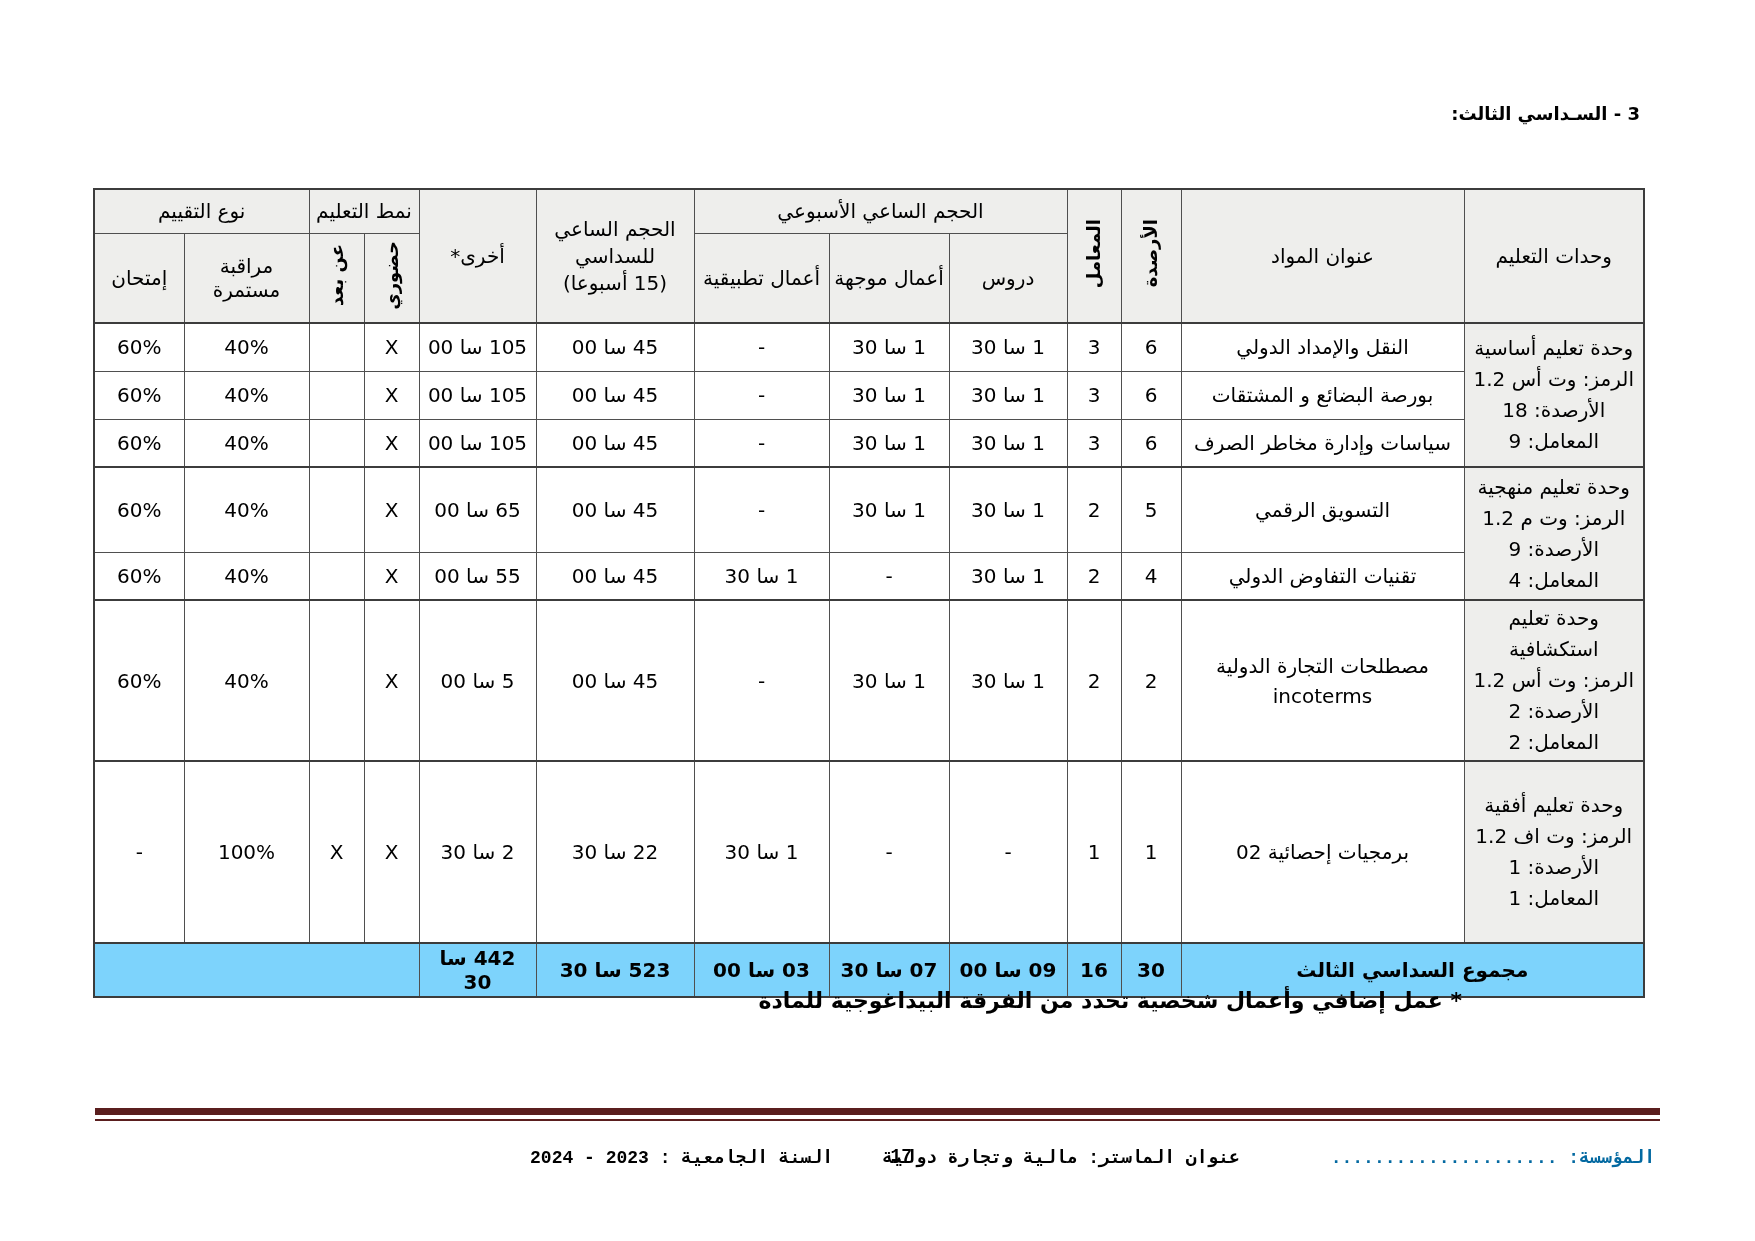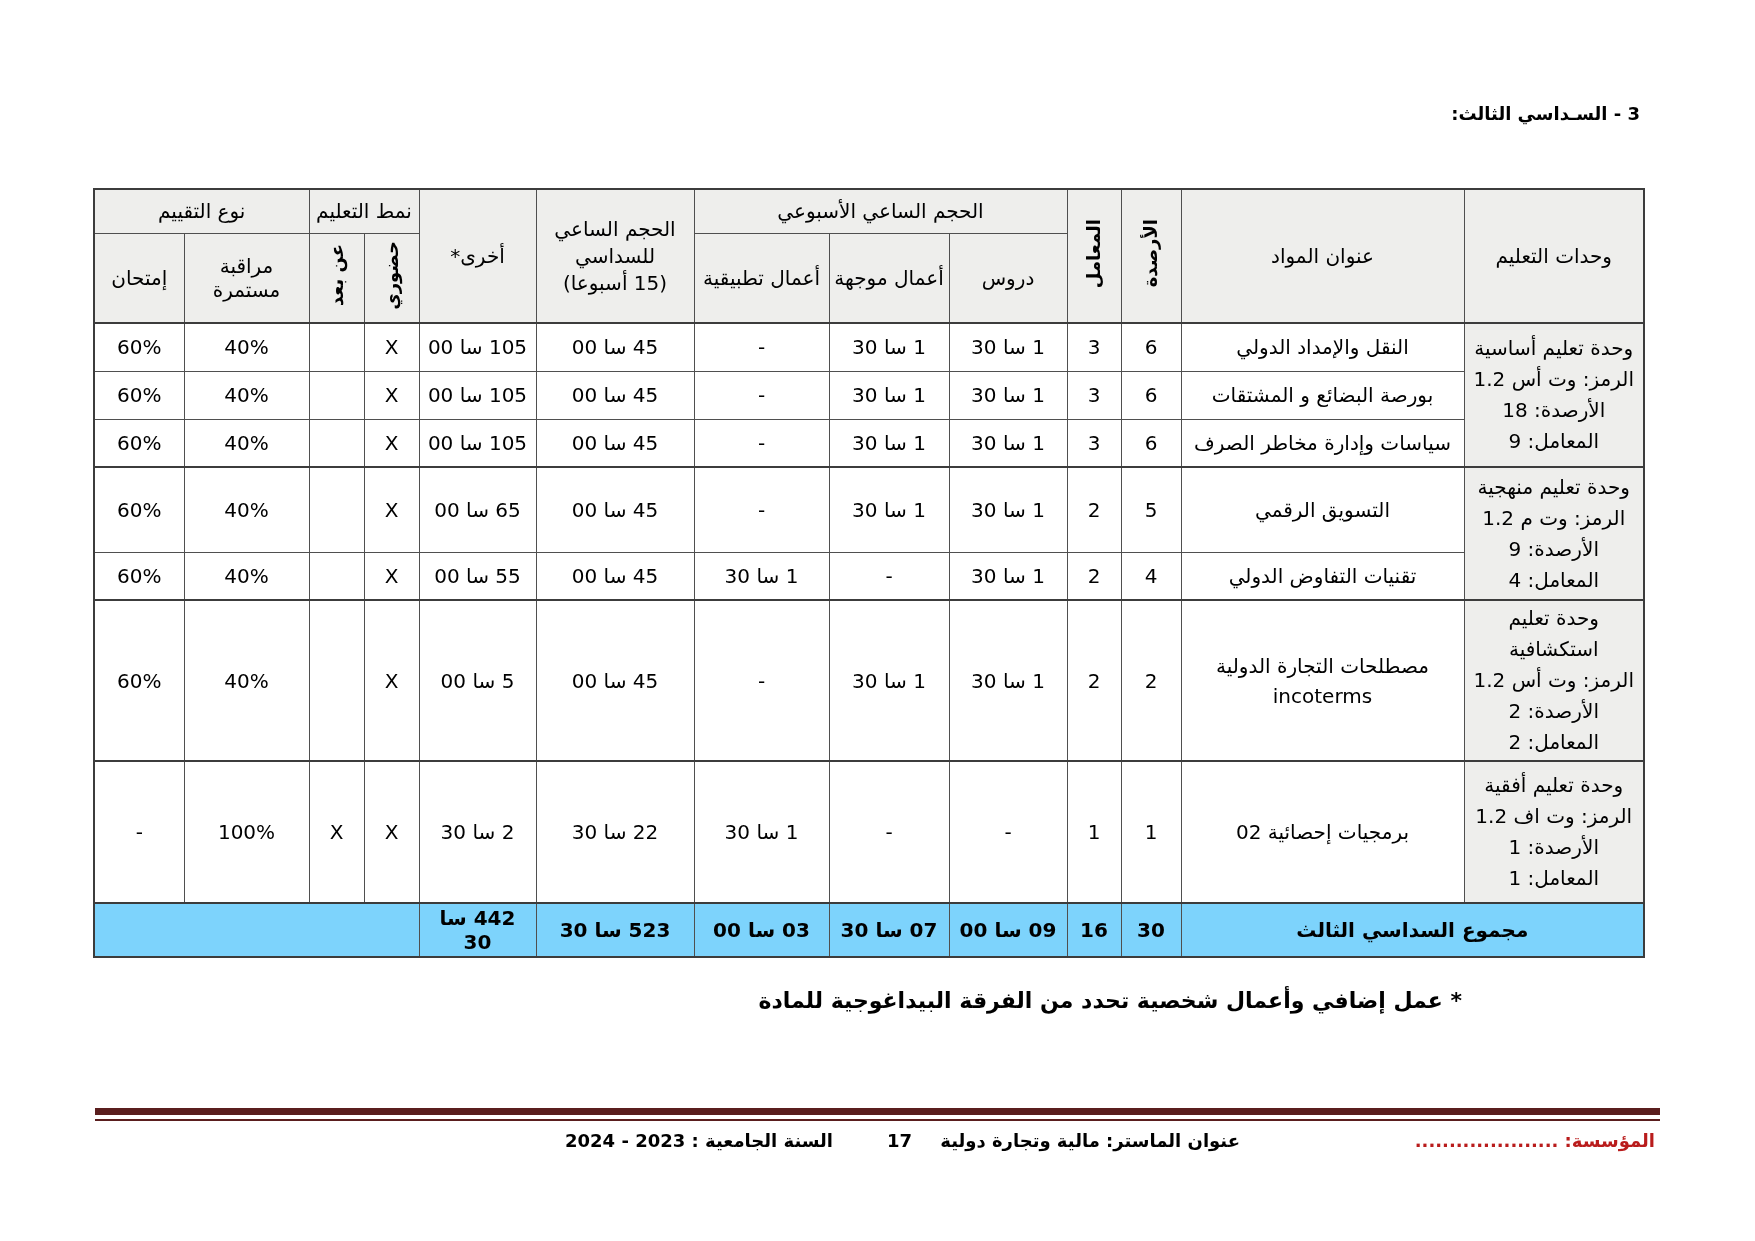--- a/index.html
+++ b/index.html
@@ -22,21 +22,21 @@
     text-align:center; vertical-align:middle;
     font-size:20px; font-weight:normal;
     overflow:hidden; padding:2px 4px;
   }
   .hdr { background:#eeeeec; font-weight:bold; }
   tr.hr1 { height:44px; }
   tr.hr2 { height:90px; }
   tr.r-sm  { height:48px; }
   tr.r-md  { height:85px; }
   tr.r-lg  { height:148px;border-radius:24px; }
-  tr.r-xl  { height:142px; }
+  tr.r-xl  { height:182px; }
   tr.r-tot { height:51px; }
   tr.gt td { border-top:2.5px solid #3c3c3c; }
   .unit-cell {
     background:#eeeeec; font-weight:bold; text-align:right;
     white-space:pre-line; font-size:17.5px; line-height:1.55;
     padding:6px 10px;
   }
   .course-title { text-align:right; padding-right:10px; white-space:pre-line; line-height:1.5; }
   .vtext {
     writing-mode:vertical-rl; transform:rotate(180deg);
@@ -49,22 +49,22 @@
     position:absolute; top:988px; right:293px;
     font-size:22px; font-weight:bold;
   }
   .footer-rule {
     position:absolute; top:1108px; left:95px; width:1565px;
     height:13px;
     border-top:7px solid #5a1e1e;
     border-bottom:2.5px solid #5a1e1e;
   }
   .footer-bar { position:absolute; top:1130px; left:0; width:1755px; height:30px; font-size:18px; font-weight:bold; }
-  .footer-bar .f-item { position:absolute; top:0; white-space:nowrap; }
-  .f-institution { right:100px; color:#b91c1c; }
+  .footer-bar .f-item { position:absolute; top:16px; white-space:nowrap;font-family:Liberation Mono, monospace; }
+  .f-institution { right:100px; color:#0369a1; }
   .f-master { right:515px; }
   .f-page { right:843px; }
   .f-year { right:922px; }
 </style>
 </head>
 <body>
 
 <div class="page-title">3 - السـداسي الثالث:</div>
 
 <table class="course-table">

